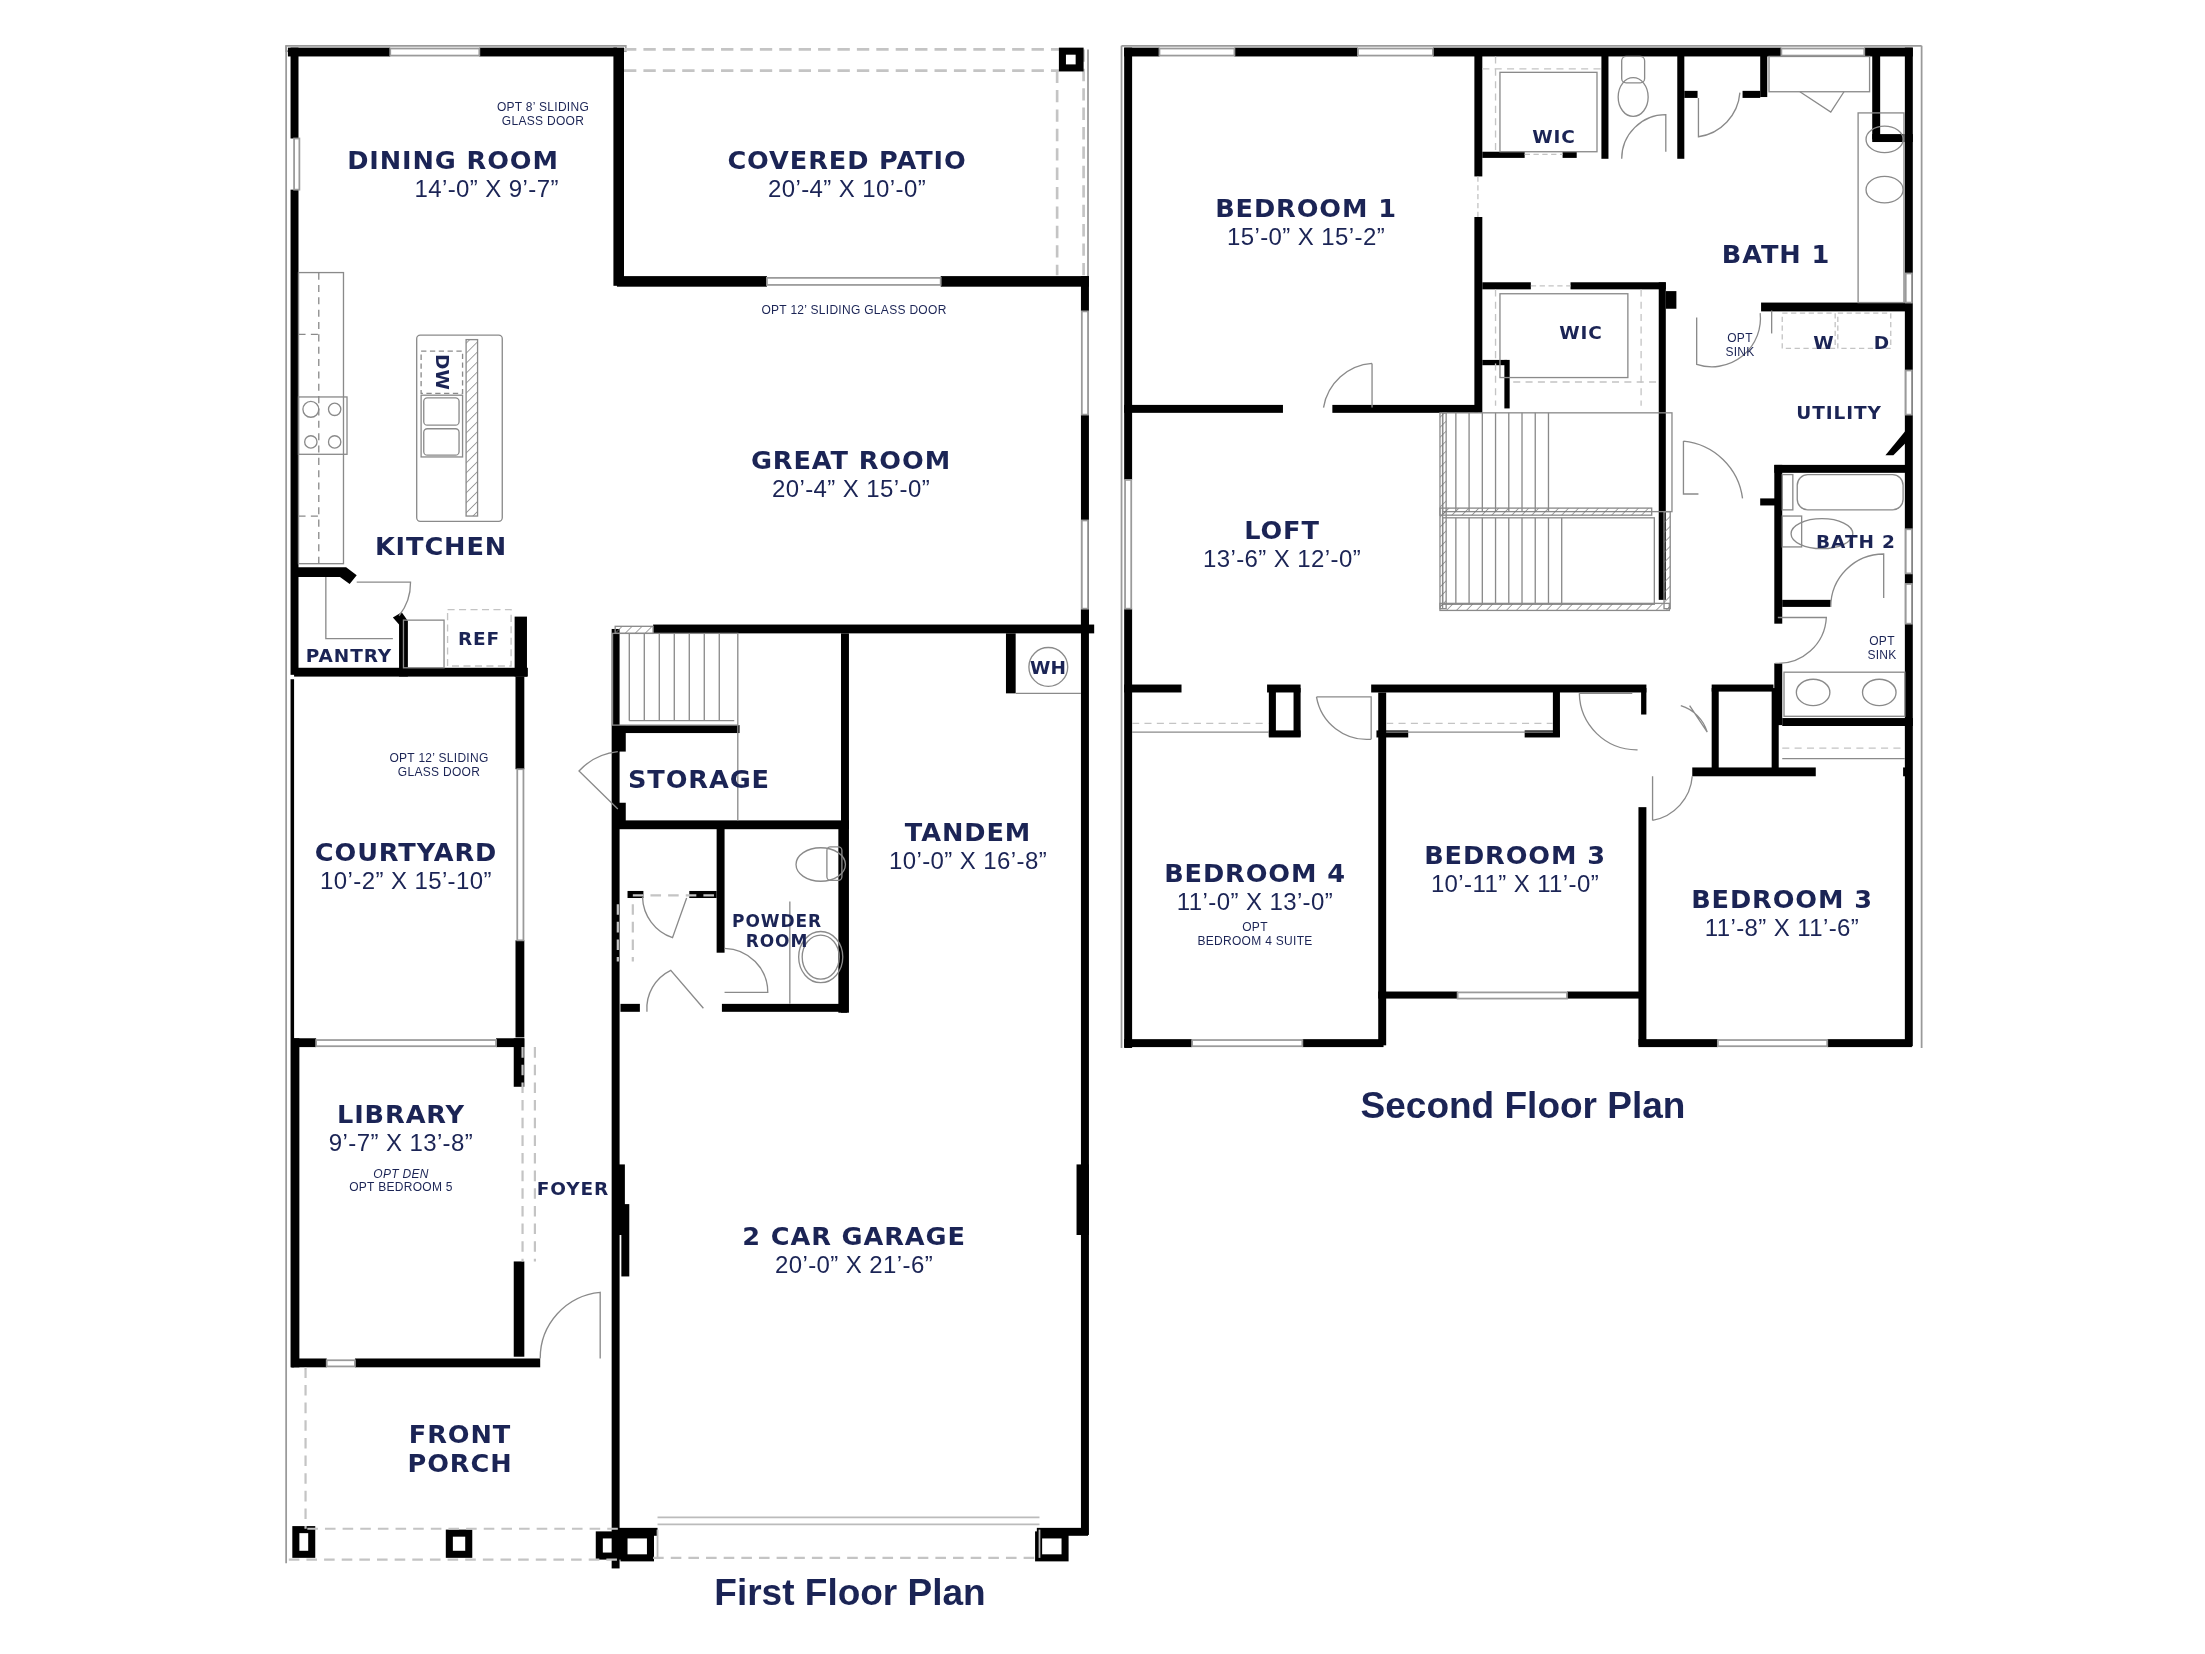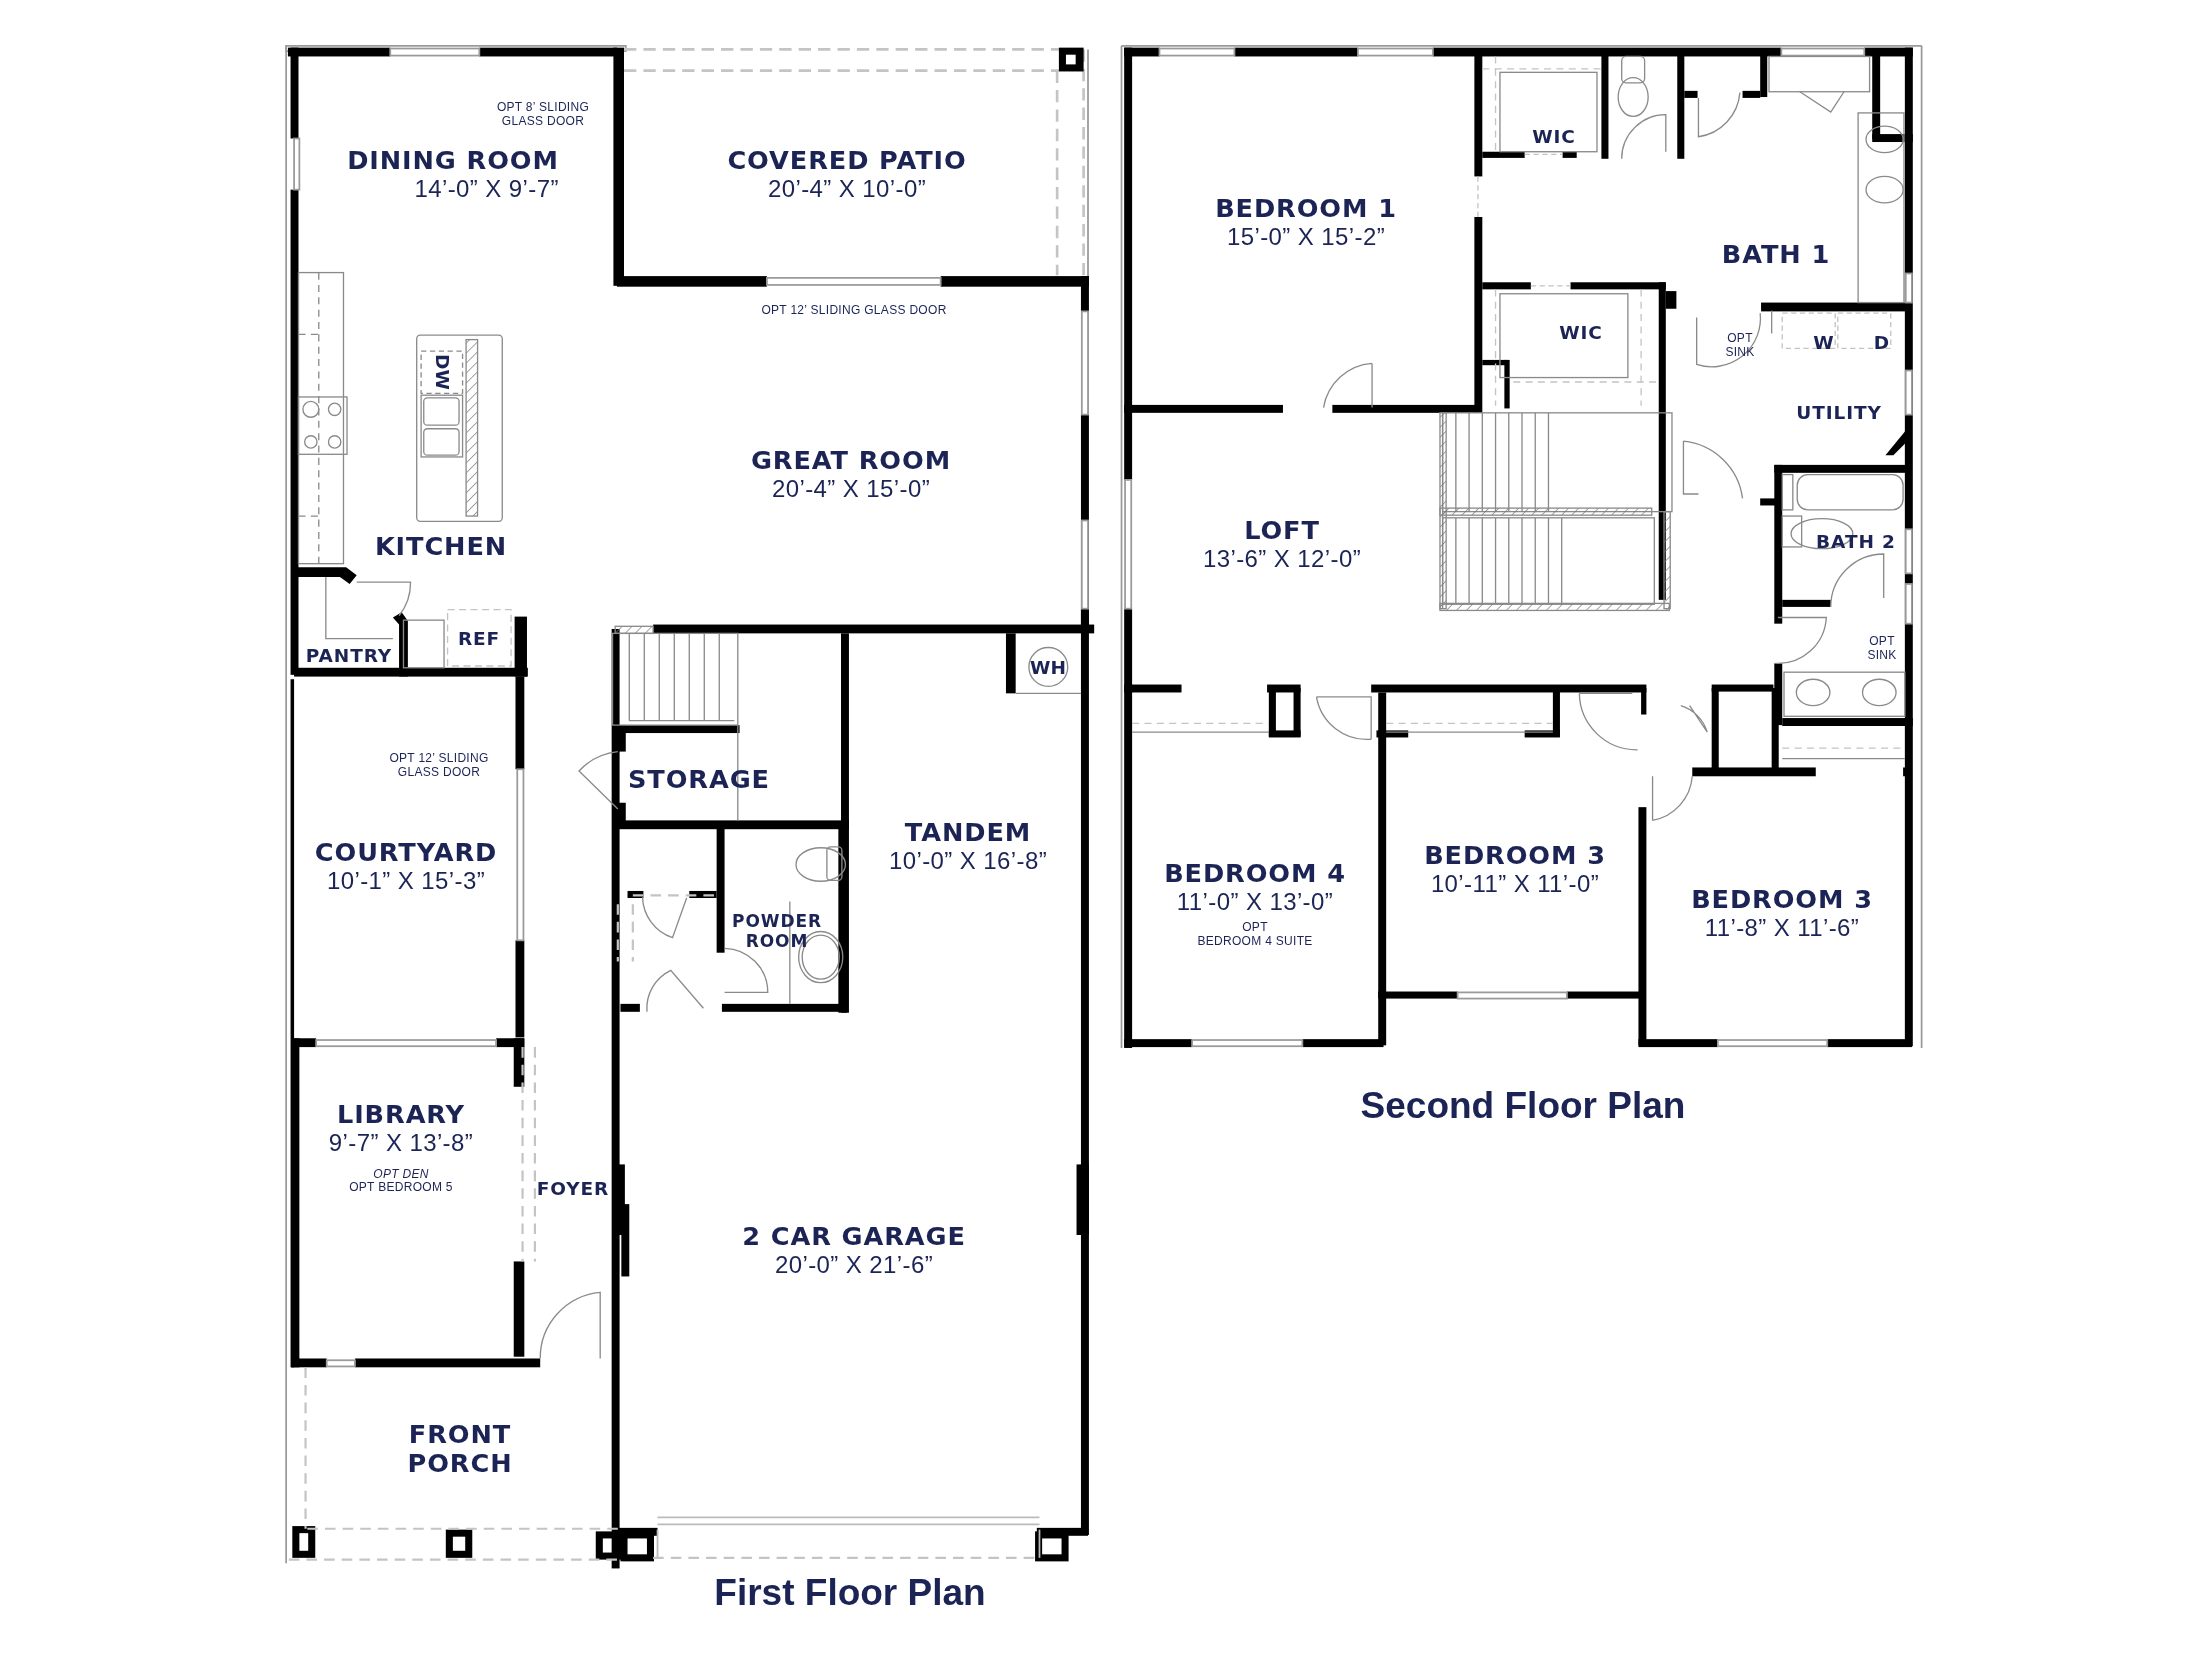--- a/index.html
+++ b/index.html
@@ -410,21 +410,21 @@
 <div class="lbl appl" style="left:442px;top:372px;transform:translate(-50%,-50%) rotate(90deg);">DW</div>
 <div class="lbl room-name" style="left:441px;top:547px;">KITCHEN</div>
 <div class="lbl small-name" style="left:349px;top:656px;">PANTRY</div>
 <div class="lbl small-name" style="left:479px;top:639px;">REF</div>
 <div class="lbl note" style="left:439px;top:766px;">
   <div>OPT 12’ SLIDING</div>
   <div>GLASS DOOR</div>
 </div>
 <div class="lbl" style="left:406px;top:867px;">
   <div class="room-name">COURTYARD</div>
-  <div class="room-dim">10’-1” X 15’-3”</div>
+  <div class="room-dim">10’-2” X 15’-10”</div>
 </div>
 <div class="lbl room-name" style="left:699px;top:780px;">STORAGE</div>
 <div class="lbl tiny-name" style="left:777px;top:932px;">
   <div>POWDER</div>
   <div>ROOM</div>
 </div>
 <div class="lbl appl" style="left:1048px;top:668px;">WH</div>
 <div class="lbl" style="left:968px;top:847px;">
   <div class="room-name">TANDEM</div>
   <div class="room-dim">10’-0” X 16’-8”</div>

